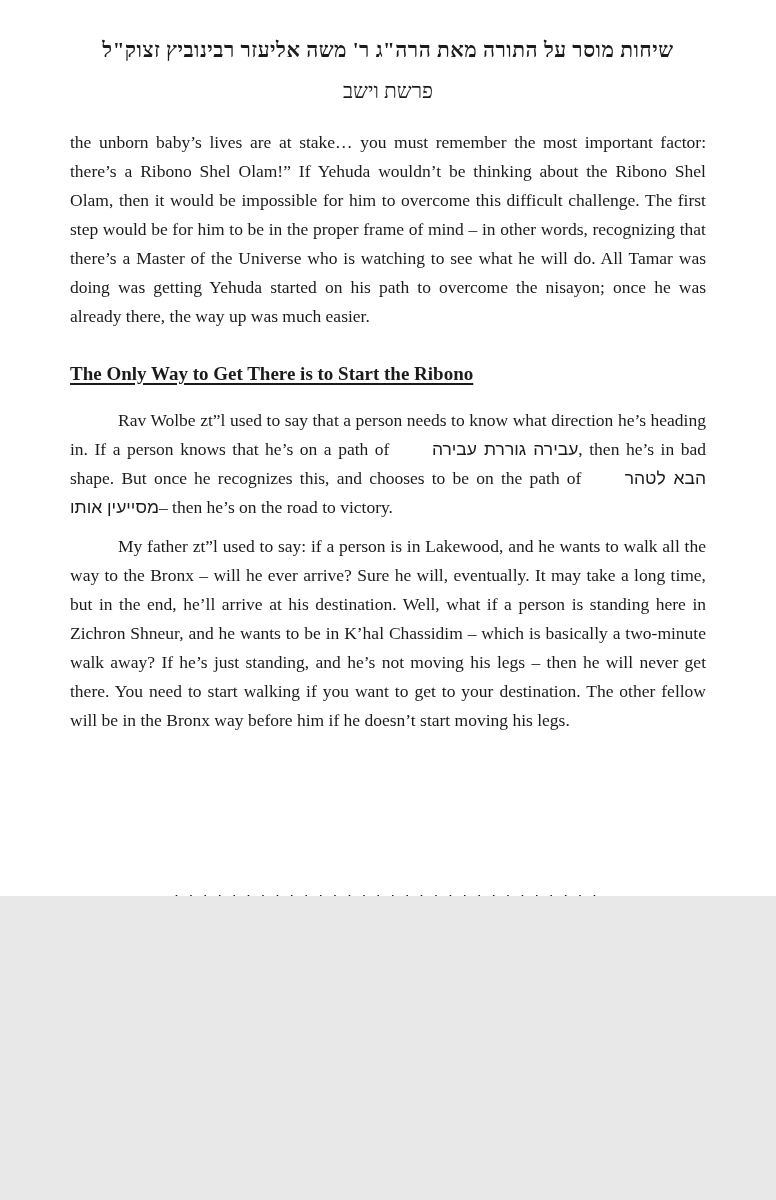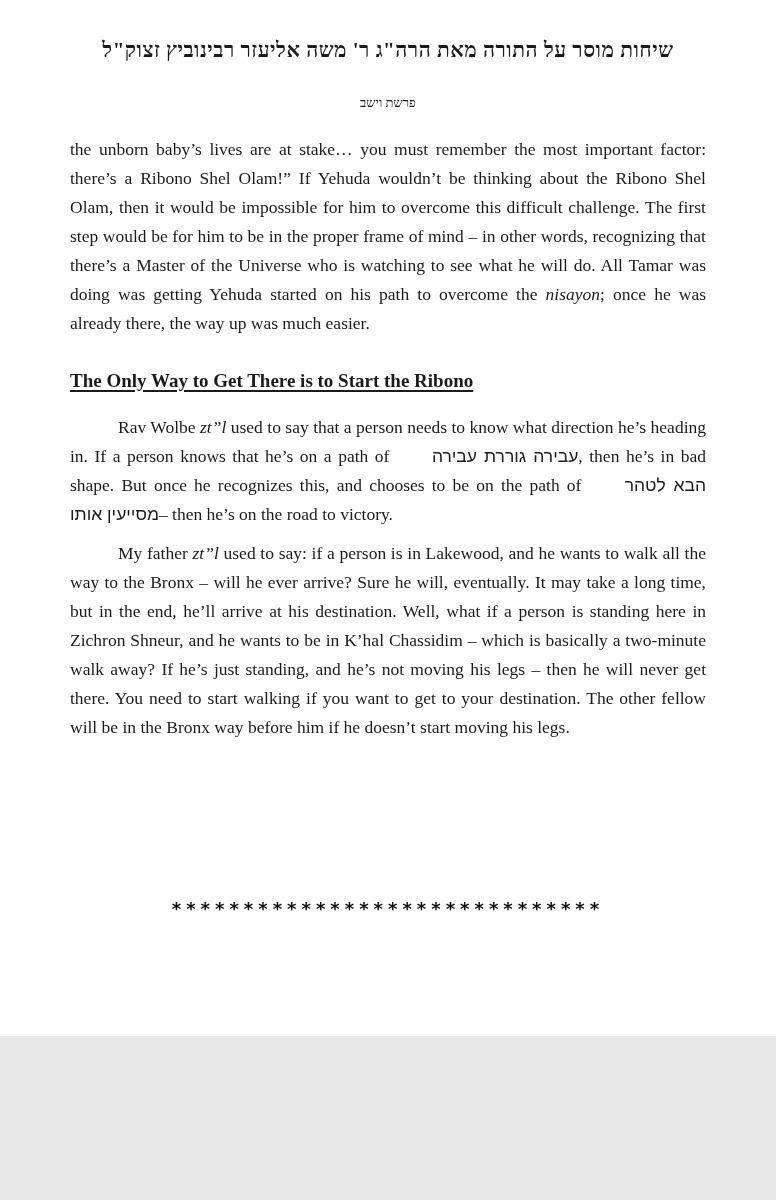--- a/index.html
+++ b/index.html
@@ -1,48 +1,48 @@
 <!DOCTYPE html>
 <html><head>
 <meta charset="utf-8">
 <style>
   html, body { margin: 0; padding: 0; background: #e8e8e8; }
   .page {
     position: relative;
     width: 776px;
-    height: 1036px;
+    height: 896px;
     margin: 0 auto;
     background: #ffffff;
     box-shadow: 0 0 4px rgba(0,0,0,.25);
     overflow: hidden;
     font-family: "Liberation Serif", serif;
     color: #1b1b1b;
   }
   .header { text-align: center; padding-top: 38px; }
   .hebrew-title {
     direction: rtl;
     font-size: 21px;
     font-weight: bold;
     letter-spacing: .5px;
   }
   .hebrew-subtitle {
     direction: rtl;
-    font-size: 13px;
-    margin-top: 32px;
+    font-size: 21px;
+    margin-top: 16px;
   }
   .body-text {
     padding: 0 70px;
     margin-top: 24px;
     font-size: 17.5px;
     line-height: 29px;
     text-align: justify;
   }
   p.para { margin: 0 0 10px 0; }
   p.para.indent { text-indent: 48px; }
-  .seg-i { font-style: italic; }
+  .seg-i { }
   .seg-h { font-family: Liberation Sans, sans-serif; margin-left: 36px; }
   h2.section-heading {
     font-size: 19px;
     font-weight: bold;
     margin: 28px 0 18px 0;
     text-decoration: underline;
     text-decoration-thickness: 2px;
     text-underline-offset: 3px;
     text-align: left;
   }

